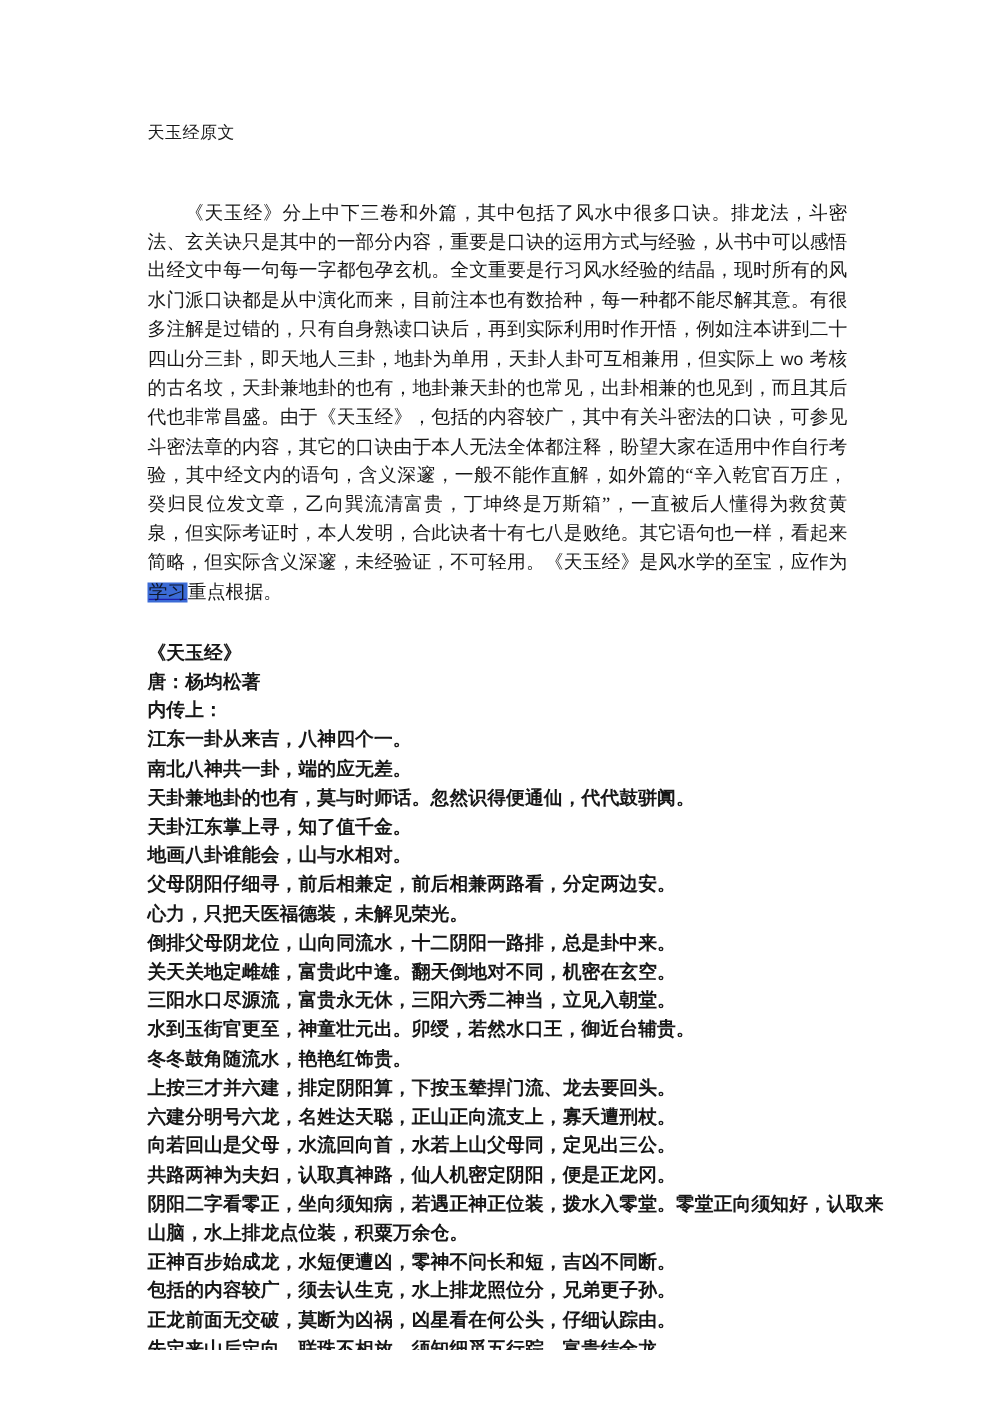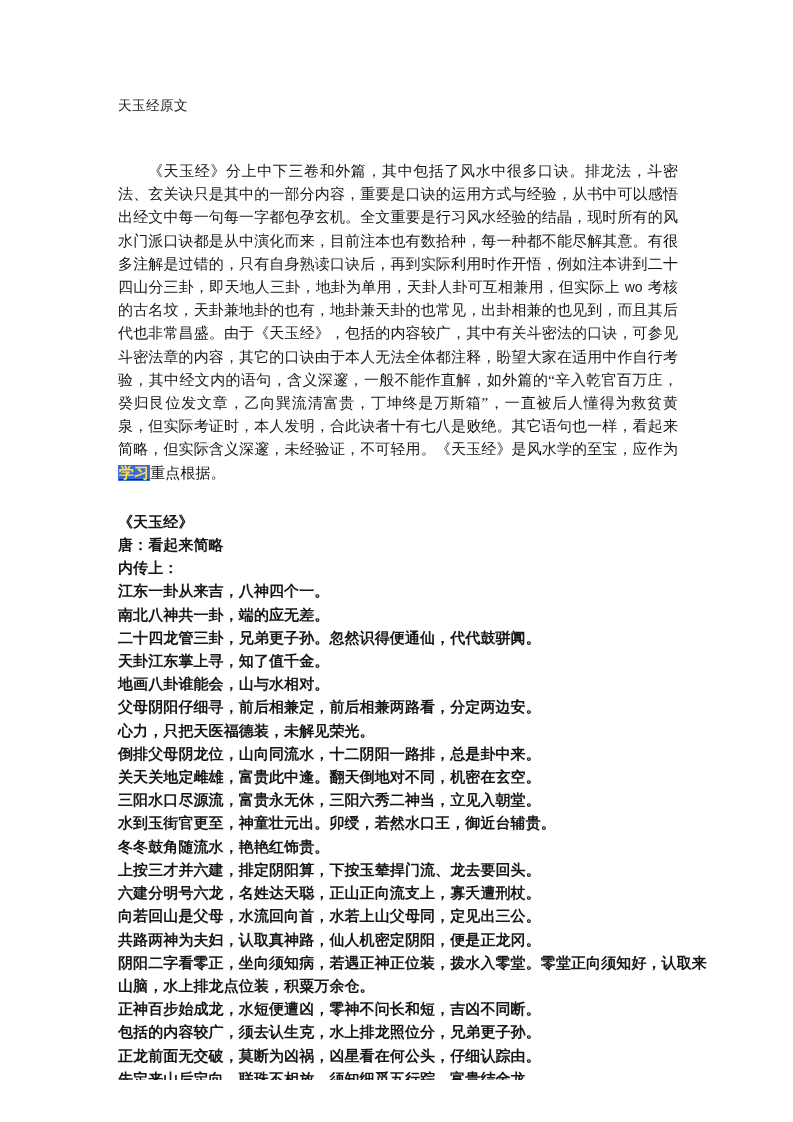--- a/index.html
+++ b/index.html
@@ -56,26 +56,25 @@
     color: #171717;
     letter-spacing: 0.1px;
   }
   .verse-line {
     white-space: nowrap;
     margin: 0;
     font-weight: bold;
   }
   .link-highlight {
     background: #3b6bd6;
-    color: #fde047;
+    color: #0f172a;
     text-decoration: underline;
     text-decoration-color: #1c1cae;
     padding: 0 1px;
     cursor: pointer;
-    font-weight: bold;
   }
   .latin {
     font-family: "Liberation Sans", sans-serif;
     font-size: 14px;
     padding: 0 1px;
   }
 </style>
 </head>
 <body>
 
@@ -83,25 +82,25 @@
   <div class="content">
 
     <h1 class="doc-title">天玉经原文</h1>
 
     <p class="prose"><span>《天玉经》分上中下三卷和外篇，其中包括了风水中很多口诀。排龙法，斗密法、玄关诀只是其中的一部分内容，重要是口诀的运用方式与经验，从书中可以感悟出经文中每一句每一字都包孕玄机。全文重要是行习风水经验的结晶，现时所有的风水门派口诀都是从中演化而来，目前注本也有数拾种，每一种都不能尽解其意。有很多注解是过错的，只有自身熟读口诀后，再到实际利用时作开悟，例如注本讲到二十四山分三卦，即天地人三卦，地卦为单用，天卦人卦可互相兼用，但实际上 </span><span class="latin">wo</span><span> 考核的古名坟，天卦兼地卦的也有，地卦兼天卦的也常见，出卦相兼的也见到，而且其后代也非常昌盛。由于《天玉经》，包括的内容较广，其中有关斗密法的口诀，可参见斗密法章的内容，其它的口诀由于本人无法全体都注释，盼望大家在适用中作自行考验，其中经文内的语句，含义深邃，一般不能作直解，如外篇的“辛入乾官百万庄，癸归艮位发文章，乙向巽流清富贵，丁坤终是万斯箱”，一直被后人懂得为救贫黄泉，但实际考证时，本人发明，合此诀者十有七八是败绝。其它语句也一样，看起来简略，但实际含义深邃，未经验证，不可轻用。《天玉经》是风水学的至宝，应作为</span><span class="link-highlight">学习</span><span>重点根据。</span></p>
 
     <div class="gap"></div>
 
     <div class="verse-block">
         <p class="verse-line">《天玉经》</p>
-        <p class="verse-line">唐：看起来简略</p>
+        <p class="verse-line">唐：杨均松著</p>
         <p class="verse-line">内传上：</p>
         <p class="verse-line">江东一卦从来吉，八神四个一。</p>
         <p class="verse-line">南北八神共一卦，端的应无差。</p>
-        <p class="verse-line">二十四龙管三卦，兄弟更子孙。忽然识得便通仙，代代鼓骈阗。</p>
+        <p class="verse-line">天卦兼地卦的也有，莫与时师话。忽然识得便通仙，代代鼓骈阗。</p>
         <p class="verse-line">天卦江东掌上寻，知了值千金。</p>
         <p class="verse-line">地画八卦谁能会，山与水相对。</p>
         <p class="verse-line">父母阴阳仔细寻，前后相兼定，前后相兼两路看，分定两边安。</p>
         <p class="verse-line">心力，只把天医福德装，未解见荣光。</p>
         <p class="verse-line">倒排父母阴龙位，山向同流水，十二阴阳一路排，总是卦中来。</p>
         <p class="verse-line">关天关地定雌雄，富贵此中逢。翻天倒地对不同，机密在玄空。</p>
         <p class="verse-line">三阳水口尽源流，富贵永无休，三阳六秀二神当，立见入朝堂。</p>
         <p class="verse-line">水到玉街官更至，神童壮元出。卯绶，若然水口王，御近台辅贵。</p>
         <p class="verse-line">冬冬鼓角随流水，艳艳红饰贵。</p>
         <p class="verse-line">上按三才并六建，排定阴阳算，下按玉辇捍门流、龙去要回头。</p>

